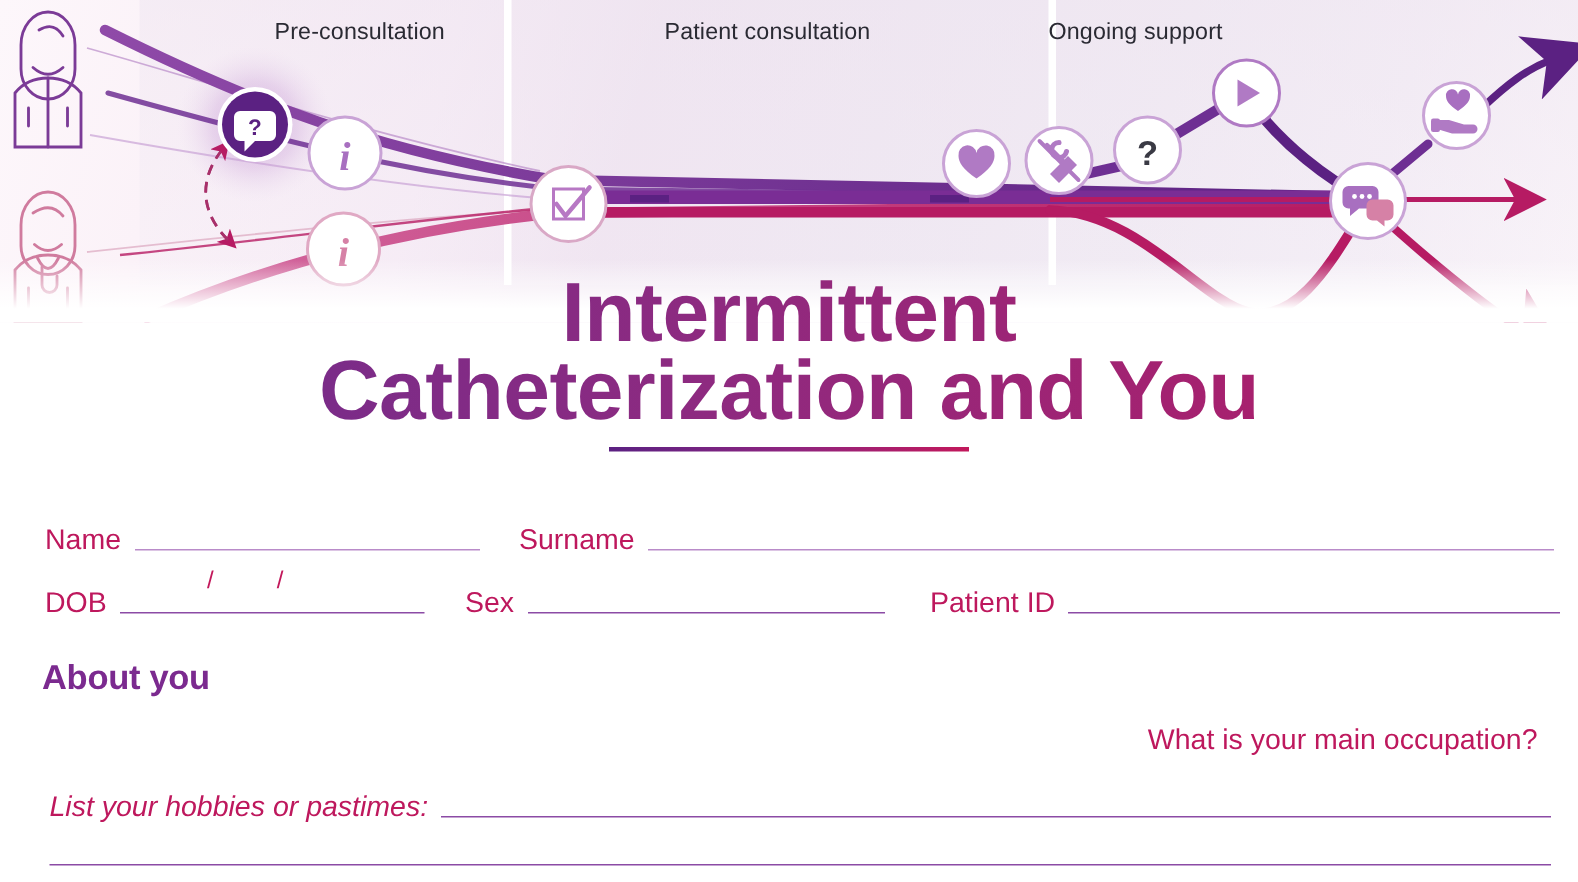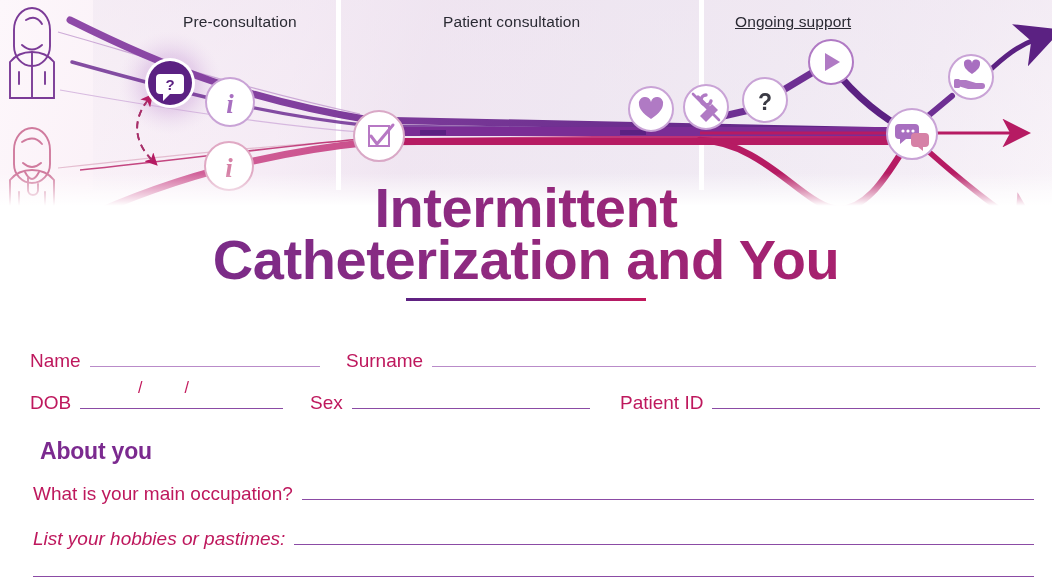--- a/index.html
+++ b/index.html
@@ -96,21 +96,21 @@
 
     <div class="panel-col" style="left:93px;width:243px;"></div>
     <div class="panel-col" style="left:341px;width:358px;"></div>
     <div class="panel-col" style="left:704px;width:348px;"></div>
 
     <div class="panel-divider" style="left:336px;"></div>
     <div class="panel-divider" style="left:699px;"></div>
 
     <div class="stage-label" style="left:183px;">Pre-consultation</div>
     <div class="stage-label" style="left:443px;">Patient consultation</div>
-    <div class="stage-label" style="left:735px;text-decoration:underline;">Ongoing support</div>
+    <div class="stage-label" style="left:699px;">Ongoing support</div>
 
     <svg class="flow" viewBox="0 0 1052 215">
       <defs>
         <radialGradient id="glow" cx="50%" cy="50%" r="50%">
           <stop offset="0%" stop-color="#b07ac4" stop-opacity=".55"></stop>
           <stop offset="55%" stop-color="#c79ad6" stop-opacity=".32"></stop>
           <stop offset="100%" stop-color="#e6d4ec" stop-opacity="0"></stop>
         </radialGradient>
         <linearGradient id="gPurple" x1="0" y1="0" x2="1" y2="0">
           <stop offset="0" stop-color="#8f4aa8"></stop>
@@ -272,23 +272,23 @@
   </div>
   <div class="fld" style="left:310px; top:394px; width:280px;">
     <span class="fld-label">Sex</span>
     <span class="fld-line"></span>
   </div>
   <div class="fld" style="left:620px; top:394px; width:420px;">
     <span class="fld-label">Patient ID</span>
     <span class="fld-line"></span>
   </div>
 
-  <div class="section-head" style="left:40px; top:438px;">About you</div>
-
-  <div class="fld" style="left:33px; top:485px; width:1001px;">
+  <div class="section-head" style="left:28px; top:438px;">About you</div>
+
+  <div class="fld" style="left:33px; top:485px; width:1001px;flex-direction:column;">
     <span class="fld-label">What is your main occupation?</span>
     <span class="fld-line"></span>
   </div>
   <div class="fld" style="left:33px; top:530px; width:1001px;font-style:italic;">
     <span class="fld-label">List your hobbies or pastimes:</span>
     <span class="fld-line"></span>
   </div>
   <div class="tail-line" style="left:33px; top:576px; width:1001px;"></div>
 
 </div>

